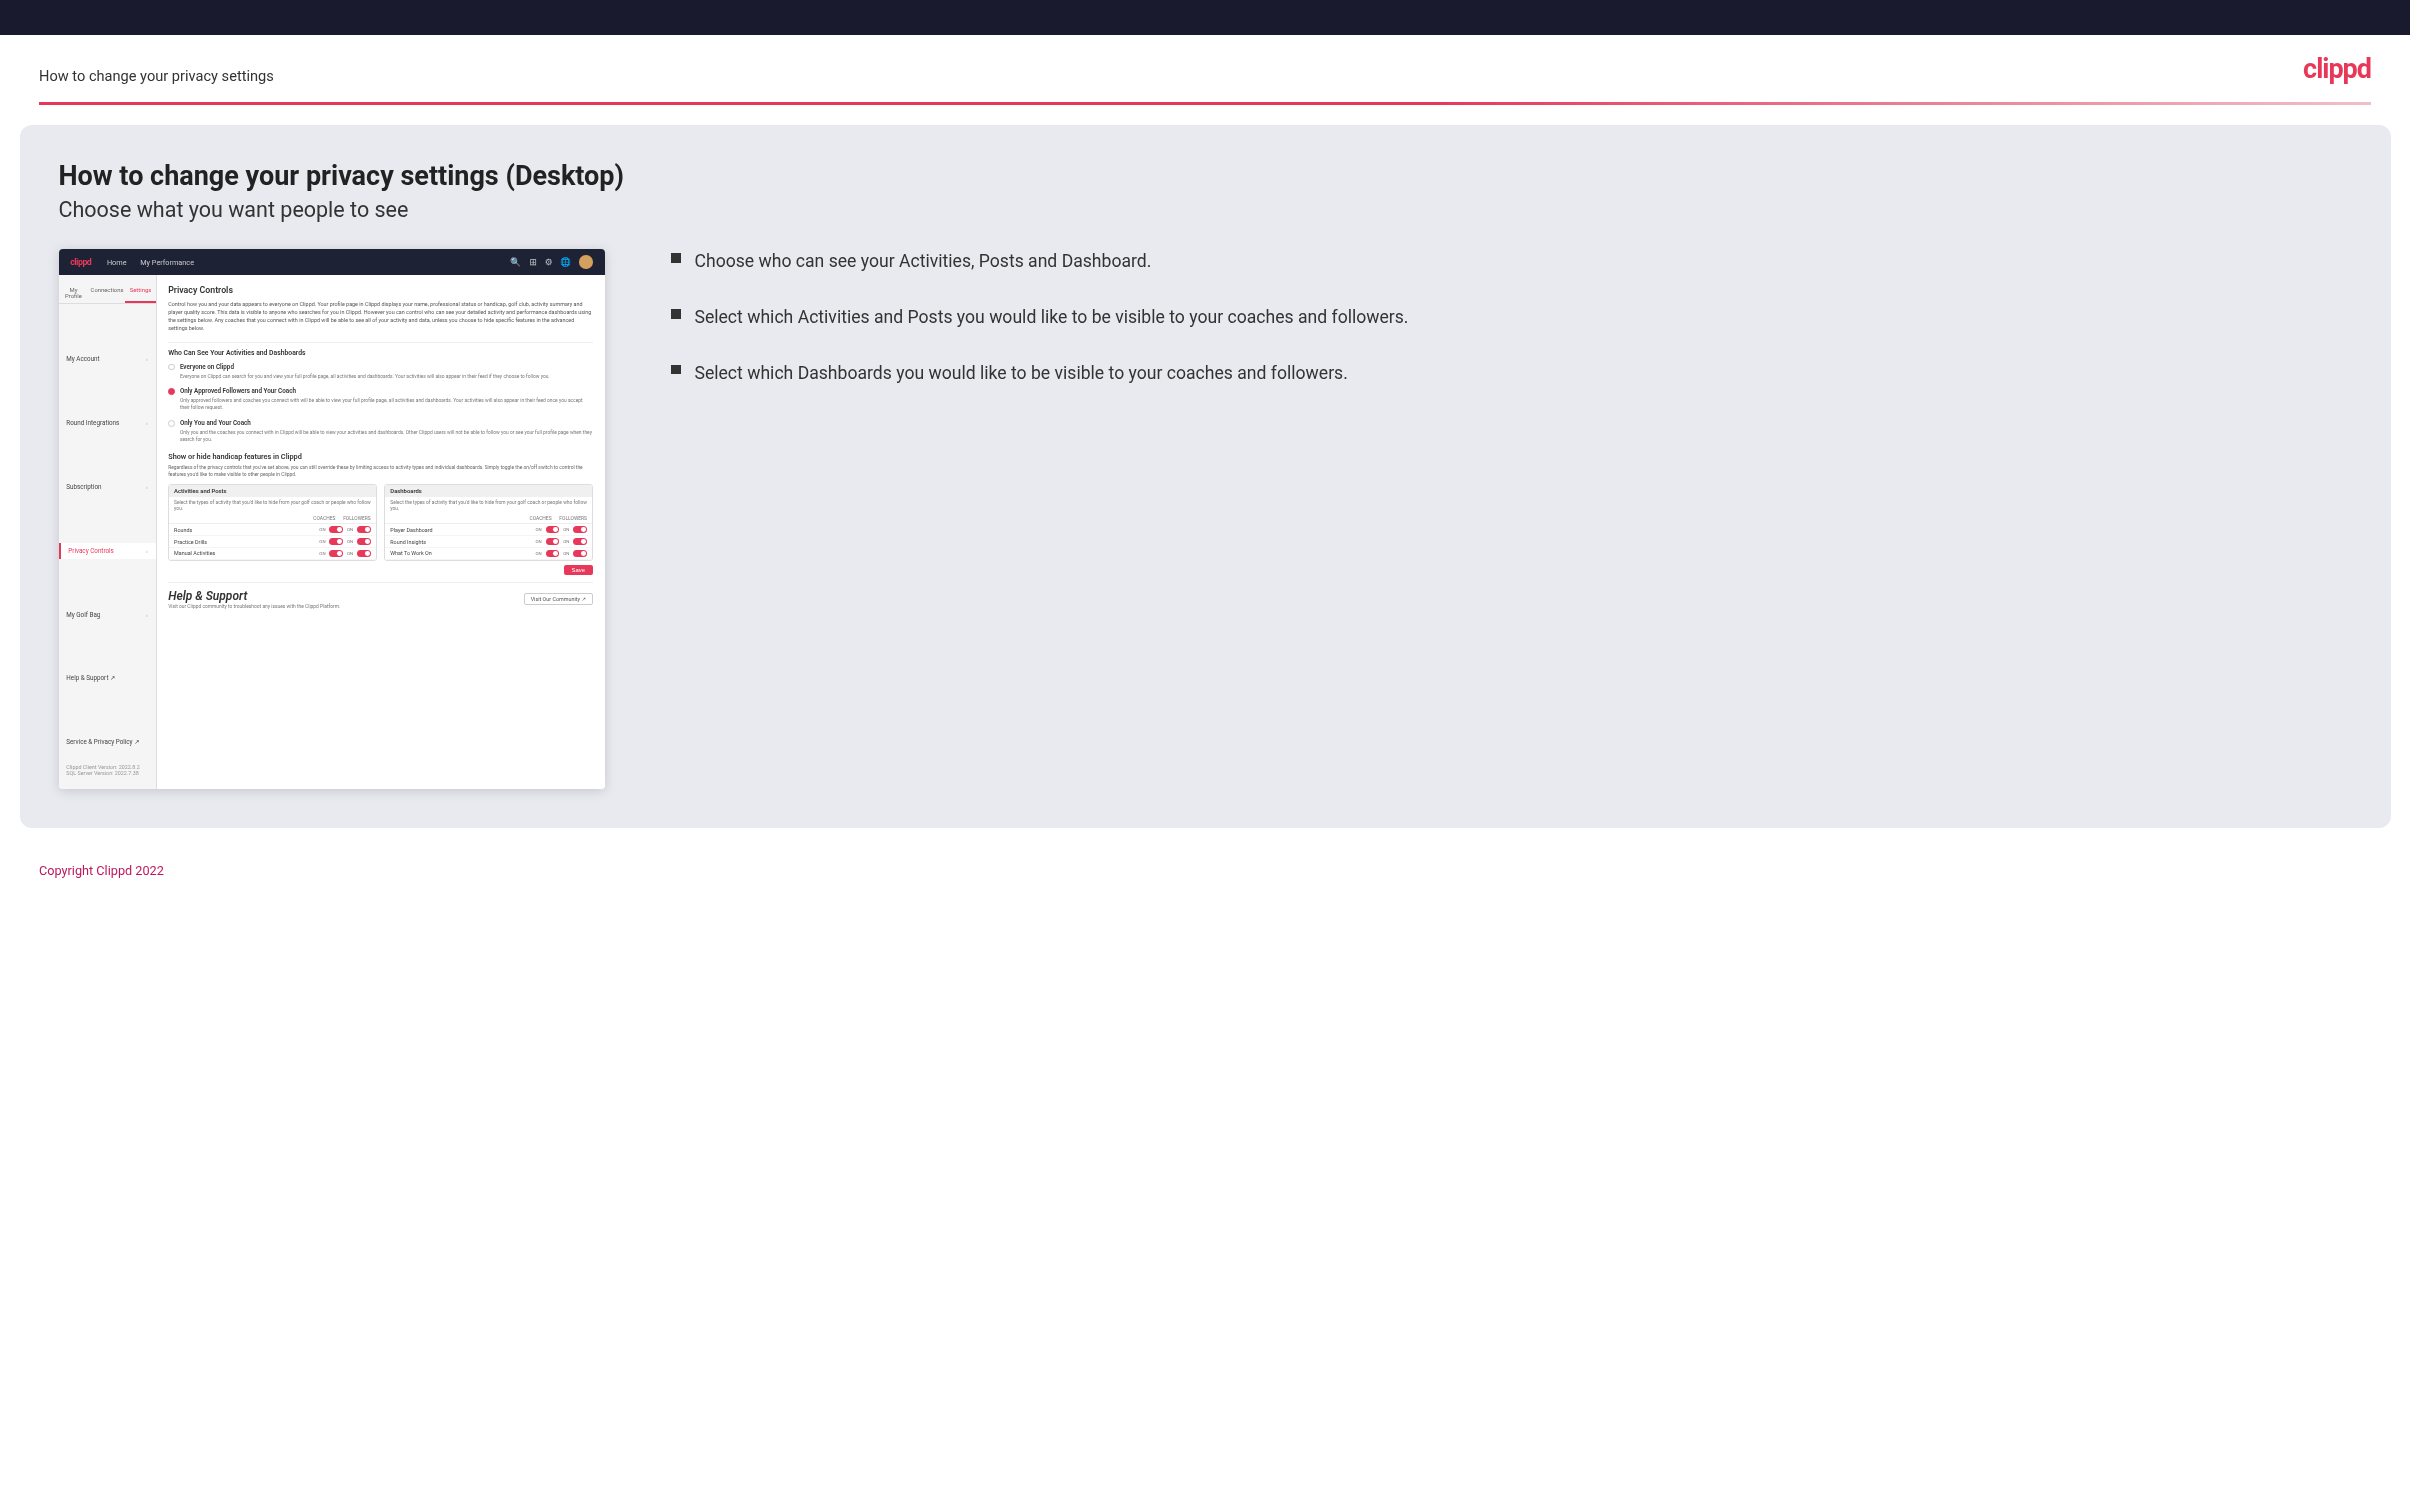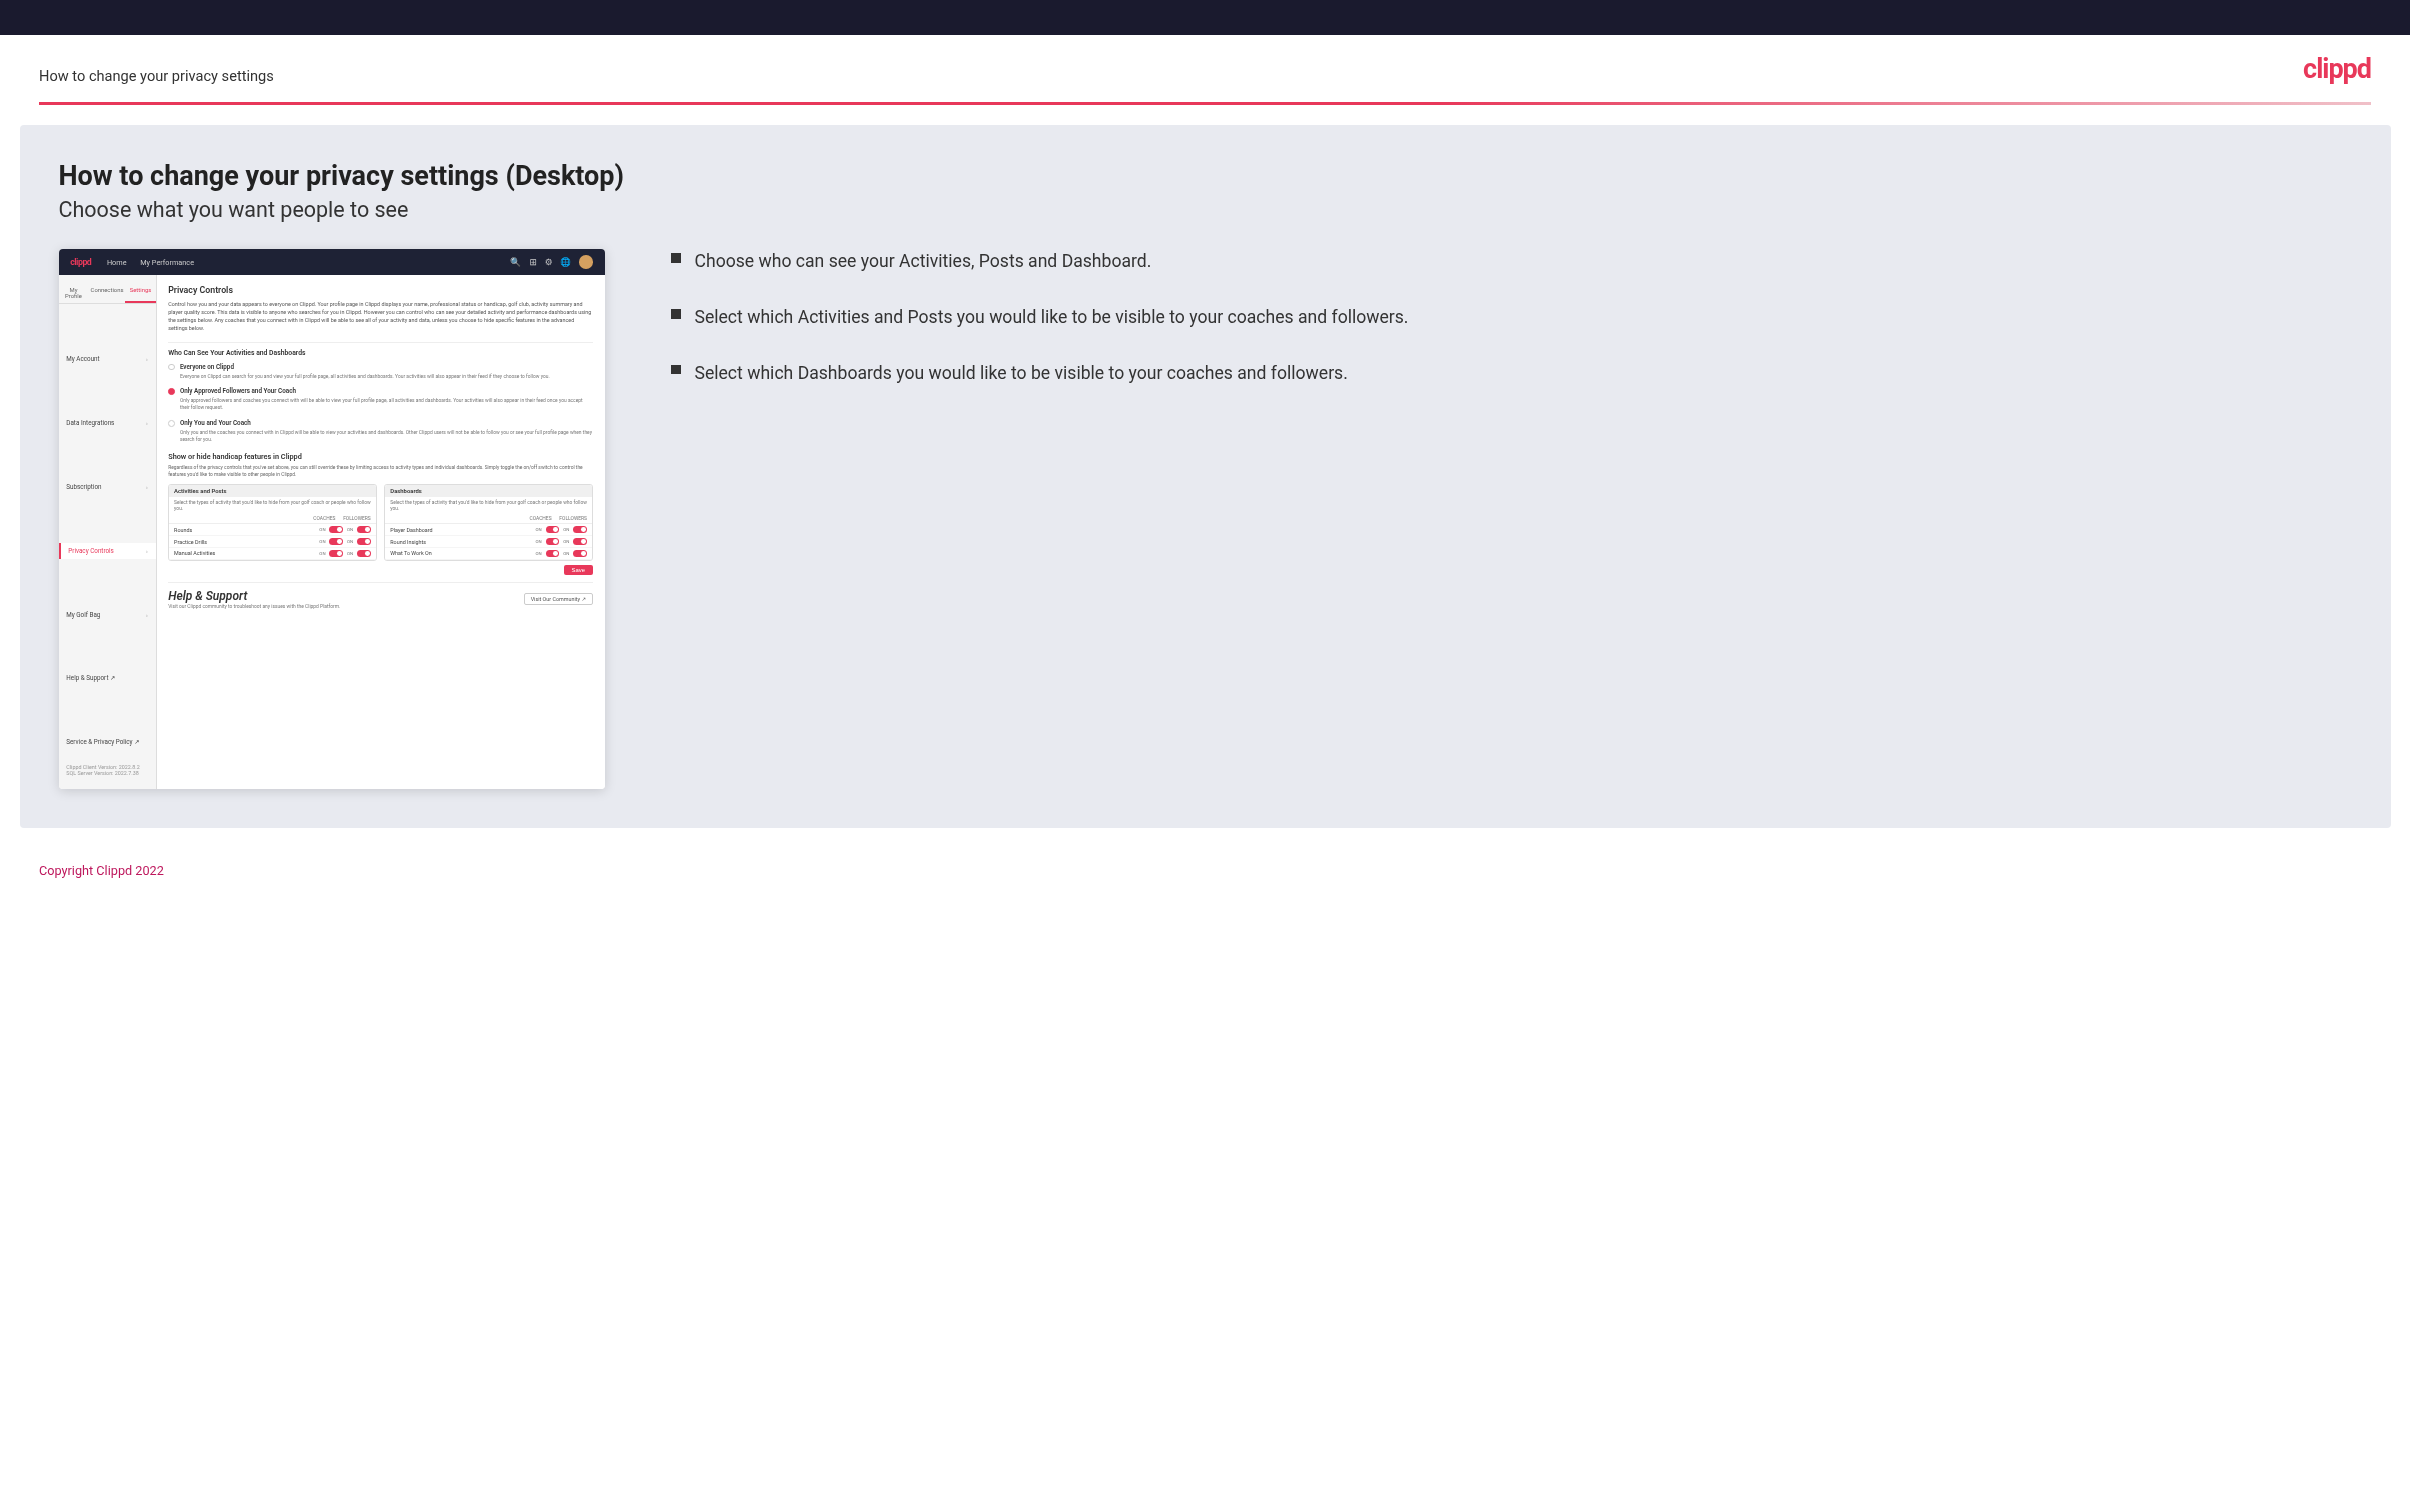--- a/index.html
+++ b/index.html
@@ -42,21 +42,21 @@
       height: 2.9px;
       background: linear-gradient(to right, #e8385a 60%, #f0c0c8 100%);
       margin: 0 39px;
     }
 
     
     .main-content {
       background: #e8eaf0;
       margin: 19.5px;
       padding: 35px 39px 39px 39px;
-      border-radius: 4px;
+      border-radius: 12px;
     }
 
     .content-title {
       font-size: 27px;
       font-weight: 700;
       color: #222;
       margin-bottom: 5.9px;
     }
     .content-subtitle {
       font-size: 21.5px;
@@ -453,21 +453,21 @@
               <div class="app-sidebar-tab">My Profile</div>
               <div class="app-sidebar-tab">Connections</div>
               <div class="app-sidebar-tab active">Settings</div>
             </div>
 
             <div class="sidebar-menu-item">
               <span>My Account</span>
               <span class="chevron">›</span>
             </div>
             <div class="sidebar-menu-item">
-              <span>Data Integrations</span>
+              <span>Round Integrations</span>
               <span class="chevron">›</span>
             </div>
             <div class="sidebar-menu-item">
               <span>Subscription</span>
               <span class="chevron">›</span>
             </div>
             <div class="sidebar-menu-item active">
               <span>Privacy Controls</span>
               <span class="chevron">›</span>
             </div>

